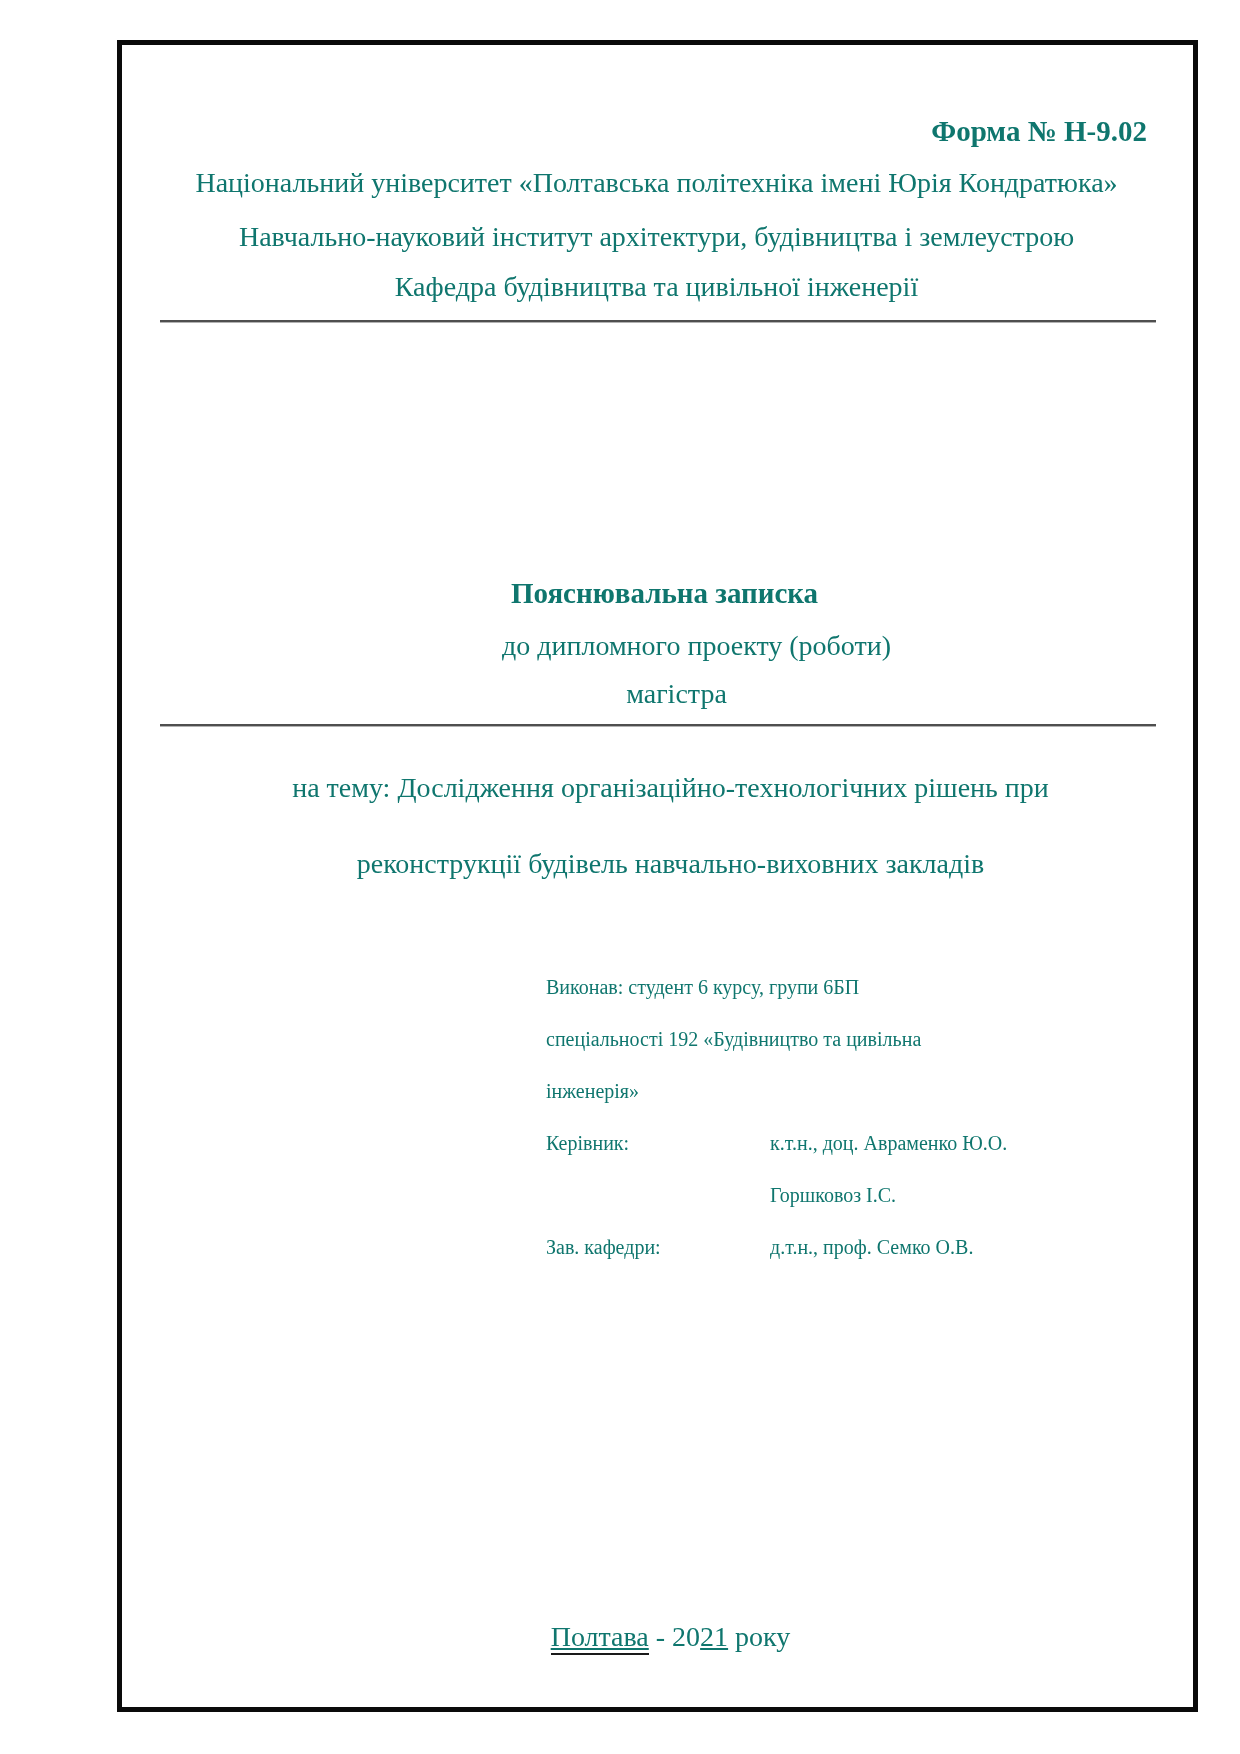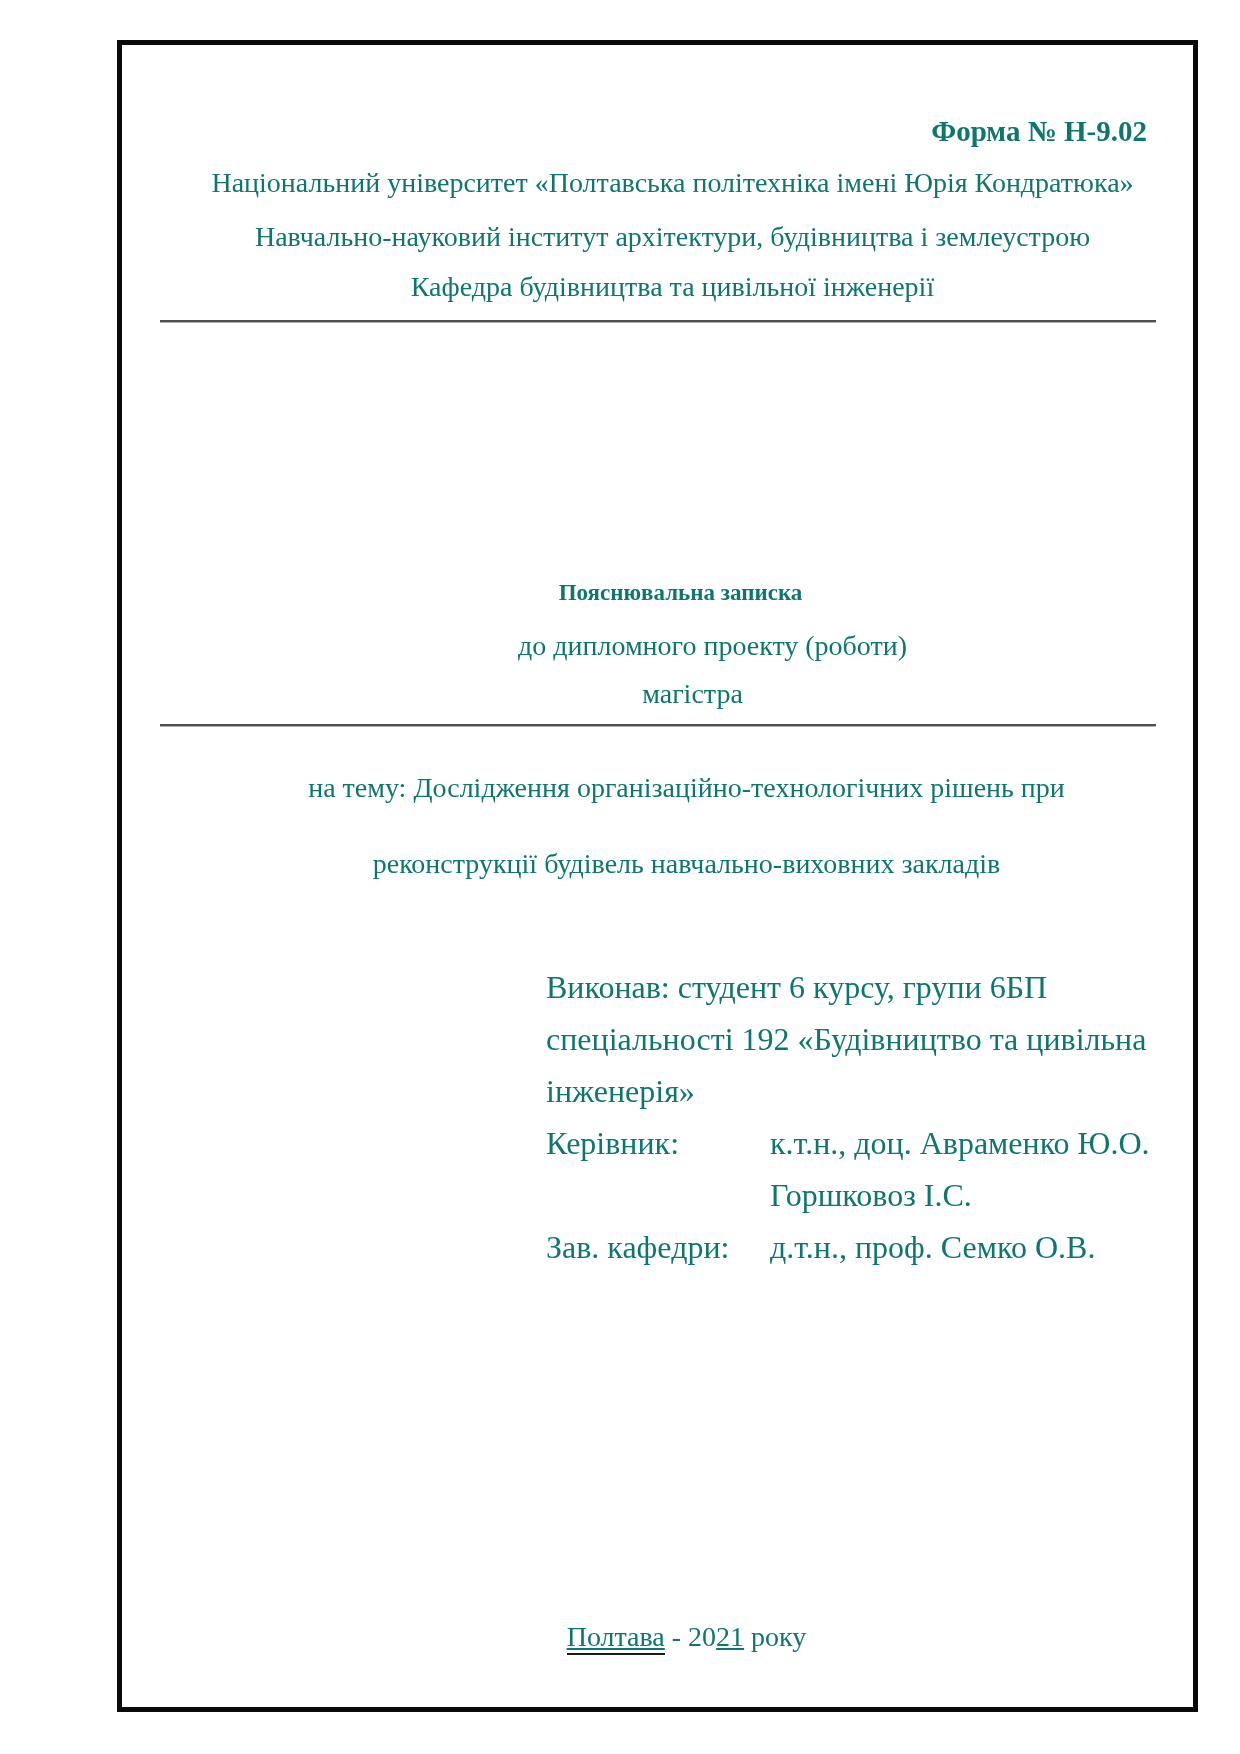--- a/index.html
+++ b/index.html
@@ -27,21 +27,21 @@
     box-sizing: border-box;
     background: transparent;
   }
   .txt {
     position: absolute;
     font-size: 28px;
     line-height: 34px;
     white-space: pre-wrap;
   }
   .centered {
-    left: 132px;
+    left: 116px;
     width: 1081px;
     text-align: center;
   }
   .bold { font-weight: normal; }
   .form-number {
     top: 114px;
     right: 93px;
     font-size: 29px;
     font-weight: bold;
     text-align: right;
@@ -52,39 +52,39 @@
   .rule {
     position: absolute;
     left: 160px;
     width: 996px;
     height: 2px;
     background: #4f4f4f;
     box-shadow: 0 1px 0 rgba(170,170,170,0.9);
   }
   .rule-1 { top: 320px; }
   .rule-2 { top: 724px; }
-  .main-title { top: 576px; font-weight: bold; font-size: 23px; padding-left: 8px; }
+  .main-title { top: 576px; font-weight: bold; font-size: 29px; padding-left: 8px; }
   .subtitle   { top: 629px; padding-left: 40px; }
   .degree     { top: 677px; padding-left: 20px; }
   .topic {
     top: 731px;
     line-height: 38px;
     text-align: center;
   }
   .exec-block {
     position: absolute;
     left: 546px;
     top: 970px;
     width: 612px;
   }
   .exec-row {
     display: flex;
     height: 52px;
     align-items: flex-start;
-    font-size: 32px;
+    font-size: 20px;
     line-height: 34px;
     white-space: pre-wrap;
   }
   .exec-label { width: 224px; flex: 0 0 224px; }
   .exec-value { flex: 1; }
   .exec-full  { flex: 1; }
   .page-footer {
     top: 1586px;
     white-space: pre-wrap;
   }

